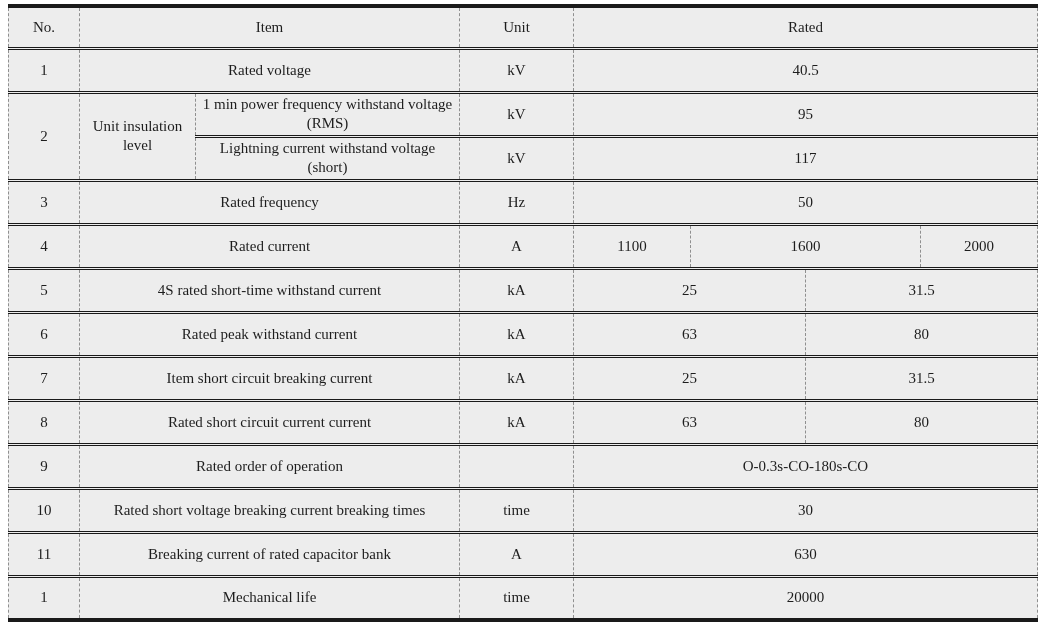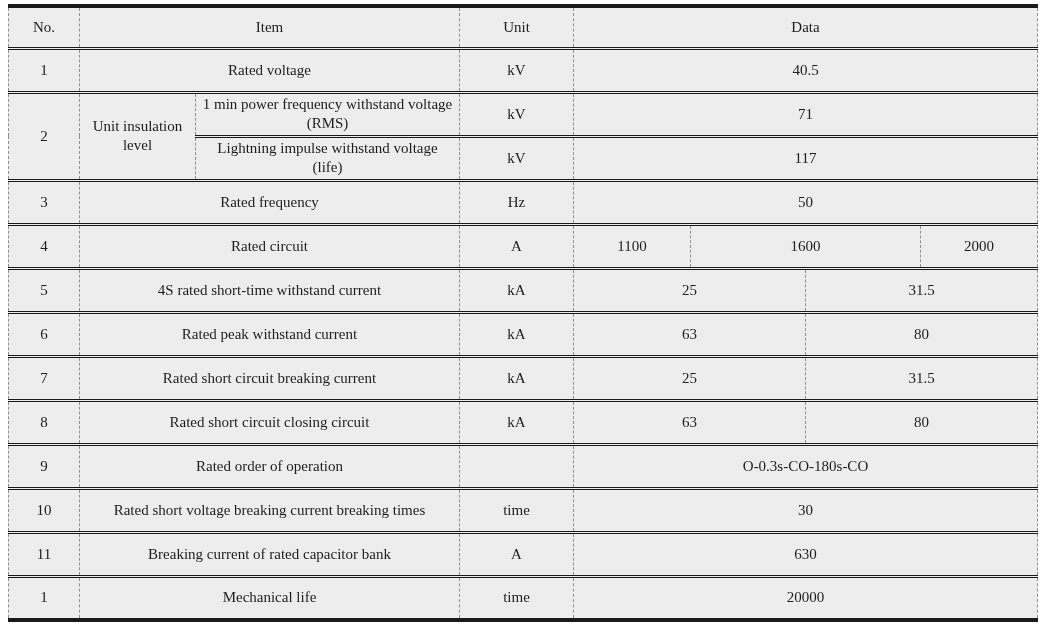--- a/index.html
+++ b/index.html
@@ -57,57 +57,57 @@
     <col style="width:117px">
     <col style="width:115px">
     <col style="width:115px">
     <col style="width:117px">
   </colgroup>
   <thead>
     <tr>
       <th>No.</th>
       <th colspan="2">Item</th>
       <th>Unit</th>
-      <th colspan="4">Data</th>
+      <th colspan="4">Rated</th>
     </tr>
   </thead>
   <tbody>
     <tr>
       <td>1</td>
       <td colspan="2">Rated voltage</td>
       <td>kV</td>
       <td colspan="4">40.5</td>
     </tr>
     <tr>
       <td rowspan="2" class="no-bottom">2</td>
       <td rowspan="2">Unit insulation level</td>
       <td>
         <div>1 min power frequency withstand voltage</div>
         <div>(RMS)</div>
       </td>
       <td>kV</td>
-      <td colspan="4">71</td>
+      <td colspan="4">95</td>
     </tr>
     <tr>
       <td>
-        <div>Lightning impulse withstand voltage</div>
-        <div>(life)</div>
+        <div>Lightning current withstand voltage</div>
+        <div>(short)</div>
       </td>
       <td>kV</td>
       <td colspan="4">117</td>
     </tr>
     <tr>
       <td>3</td>
       <td colspan="2">Rated frequency</td>
       <td>Hz</td>
       <td colspan="4">50</td>
     </tr>
     <tr>
       <td>4</td>
-      <td colspan="2">Rated circuit</td>
+      <td colspan="2">Rated current</td>
       <td>A</td>
       <td>1100</td>
       <td colspan="2">1600</td>
       <td>2000</td>
     </tr>
     <tr>
       <td>5</td>
       <td colspan="2">4S rated short-time withstand current</td>
       <td>kA</td>
       <td colspan="2">25</td>
@@ -115,28 +115,28 @@
     </tr>
     <tr>
       <td>6</td>
       <td colspan="2">Rated peak withstand current</td>
       <td>kA</td>
       <td colspan="2">63</td>
       <td colspan="2">80</td>
     </tr>
     <tr>
       <td>7</td>
-      <td colspan="2">Rated short circuit breaking current</td>
+      <td colspan="2">Item short circuit breaking current</td>
       <td>kA</td>
       <td colspan="2">25</td>
       <td colspan="2">31.5</td>
     </tr>
     <tr>
       <td>8</td>
-      <td colspan="2">Rated short circuit closing circuit</td>
+      <td colspan="2">Rated short circuit current current</td>
       <td>kA</td>
       <td colspan="2">63</td>
       <td colspan="2">80</td>
     </tr>
     <tr>
       <td>9</td>
       <td colspan="2">Rated order of operation</td>
       <td></td>
       <td colspan="4">O-0.3s-CO-180s-CO</td>
     </tr>

